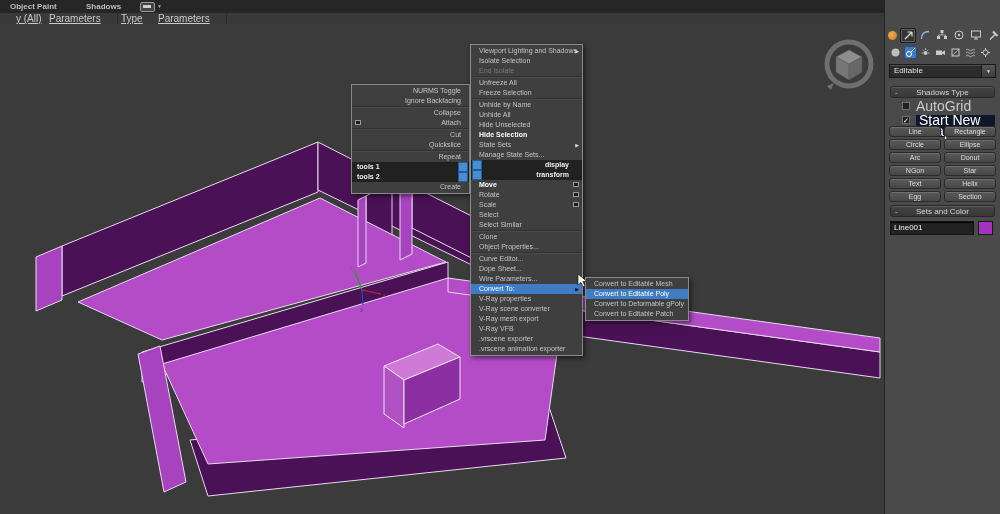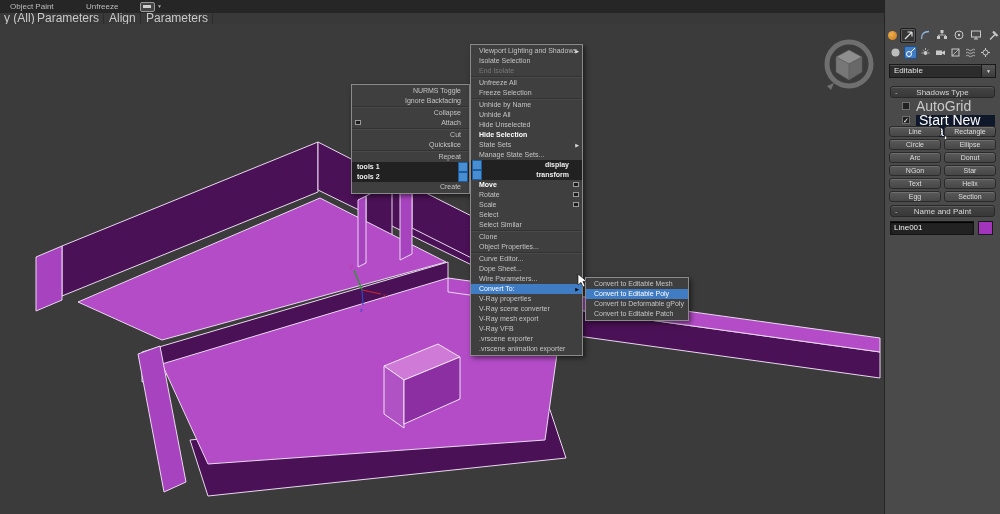--- a/index.html
+++ b/index.html
@@ -1,23 +1,23 @@
 <!DOCTYPE html>
 <html><head>
 <meta charset="utf-8">
 <style>
   html,body{margin:0;padding:0;background:#2b2b2b;}
   #app{position:relative;width:1000px;height:514px;overflow:hidden;
        font-family:"Liberation Sans",sans-serif;background:#3b3b3b;}
 
   
-  #ribbon-row1{position:absolute;left:0;top:0;width:1000px;height:13px;background:#262626;}
+  #ribbon-row1{position:absolute;left:0;top:0;width:1000px;height:13px;background:#262626;font-weight:bold;}
   #ribbon-row2{position:absolute;left:0;top:13px;width:1000px;height:11px;background:#393939;border-bottom:1px solid #222;}
   .rtab1{position:absolute;top:0;height:13px;line-height:13px;font-size:8px;color:#bdbdbd;padding:0 6px;}
-  .rtab2{position:absolute;top:0;height:11px;line-height:11px;font-size:12px;color:#c9c9c9;padding:0 4px;border-right:1px solid #2c2c2c;}
+  .rtab2{position:absolute;top:0;height:11px;line-height:11px;font-size:10px;color:#c9c9c9;padding:0 16px;border-right:1px solid #2c2c2c;text-decoration:underline;}
   #ribbon-toggle{position:absolute;left:140px;top:2px;width:22px;height:9px;}
   #ribbon-toggle .pane{position:absolute;left:0;top:0;width:13px;height:8px;border:1px solid #9a9a9a;border-radius:2px;background:#444;}
   #ribbon-toggle .pane i{position:absolute;left:2px;top:2px;width:8px;height:3px;background:#cfcfcf;}
   #ribbon-toggle .caret{position:absolute;left:17px;top:0;font-size:5px;color:#aaa;line-height:9px;font-style:normal;}
 
   
   #viewport{position:absolute;left:0;top:24px;width:884px;height:490px;background:#3b3b3b;overflow:hidden;}
   #scene{position:absolute;left:0;top:0;}
 
   
@@ -72,32 +72,32 @@
   
   #cursor{position:absolute;left:577px;top:274px;z-index:40;}
 </style>
 </head>
 <body>
 
 <div id="app">
 
   <div id="ribbon-row1">
     <div class="rtab1" style="left:4px">Object Paint</div>
-    <div class="rtab1" style="left:80px">Unfreeze</div>
+    <div class="rtab1" style="left:80px">Shadows</div>
     <div id="ribbon-toggle">
       <span class="pane">
           <i></i>
         </span>
       <span class="caret">▼</span>
     </div>
   </div>
   <div id="ribbon-row2">
     <div class="rtab2" style="left:0">y (All)</div>
     <div class="rtab2" style="left:33px">Parameters</div>
-    <div class="rtab2" style="left:105px">Align</div>
+    <div class="rtab2" style="left:105px">Type</div>
     <div class="rtab2" style="left:142px">Parameters</div>
   </div>
 
   <div id="viewport">
     <svg id="scene" width="884" height="490" viewBox="0 24 884 490">
 
       <g stroke="#e9d8ef" stroke-width="1" stroke-linejoin="round" fill="#4a1156">
         <polygon points="62,246 318,142 318,192 62,296"></polygon>
         <polygon points="318,142 478,224 478,268 318,190"></polygon>
         <polygon points="366,196 392,183 392,250 366,263"></polygon>
@@ -318,19 +318,19 @@
       <div class="obtn">Donut</div>
       <div class="obtn">NGon</div>
       <div class="obtn">Star</div>
       <div class="obtn">Text</div>
       <div class="obtn">Helix</div>
       <div class="obtn">Egg</div>
       <div class="obtn">Section</div>
     </div>
 
     <div class="rollout" style="top:205px">
-      <div class="rhead"><span class="minus">-</span><span>Name and Paint</span></div>
+      <div class="rhead"><span class="minus">-</span><span>Sets and Color</span></div>
     </div>
     <div id="name-input">Line001</div>
     <div id="color-swatch" style="background:#a335bd;"></div>
   </div>
 
 </div>
 
 </body></html>

